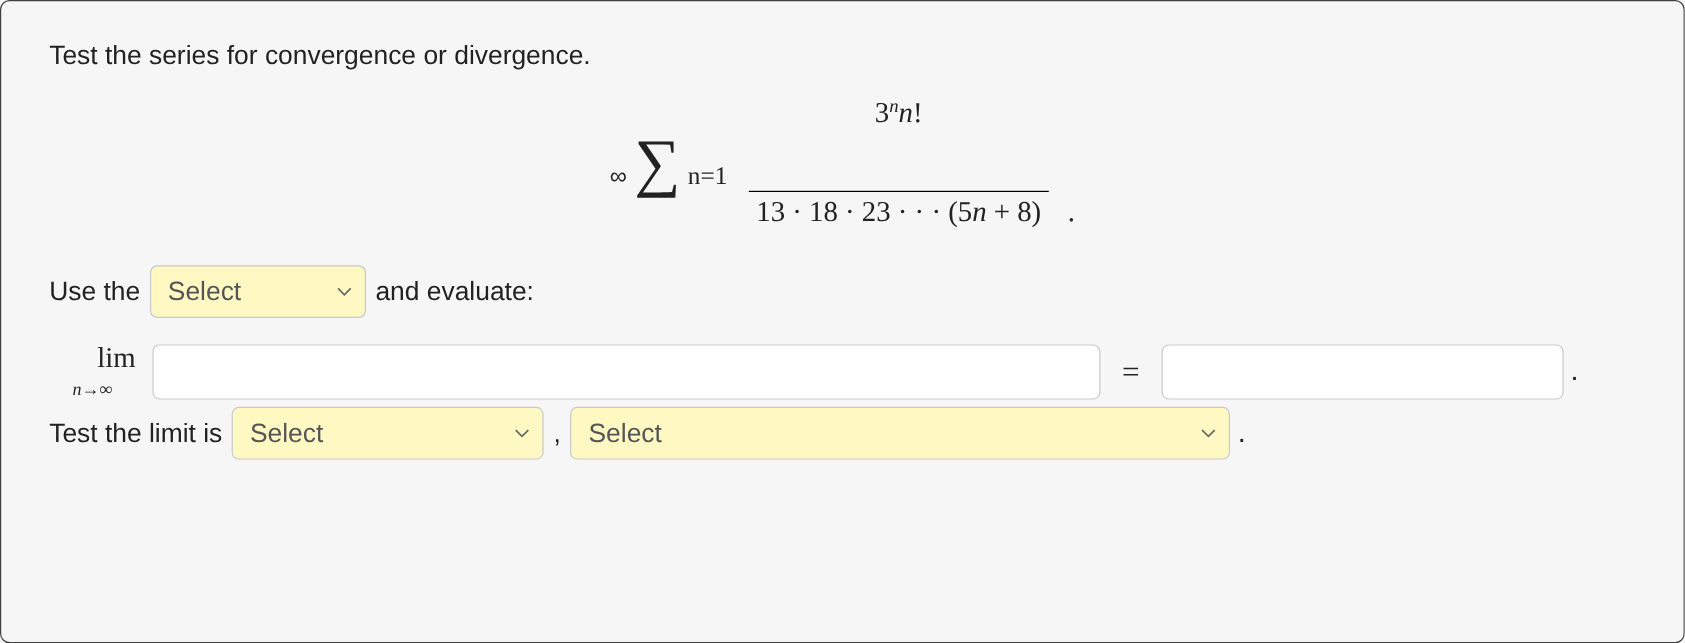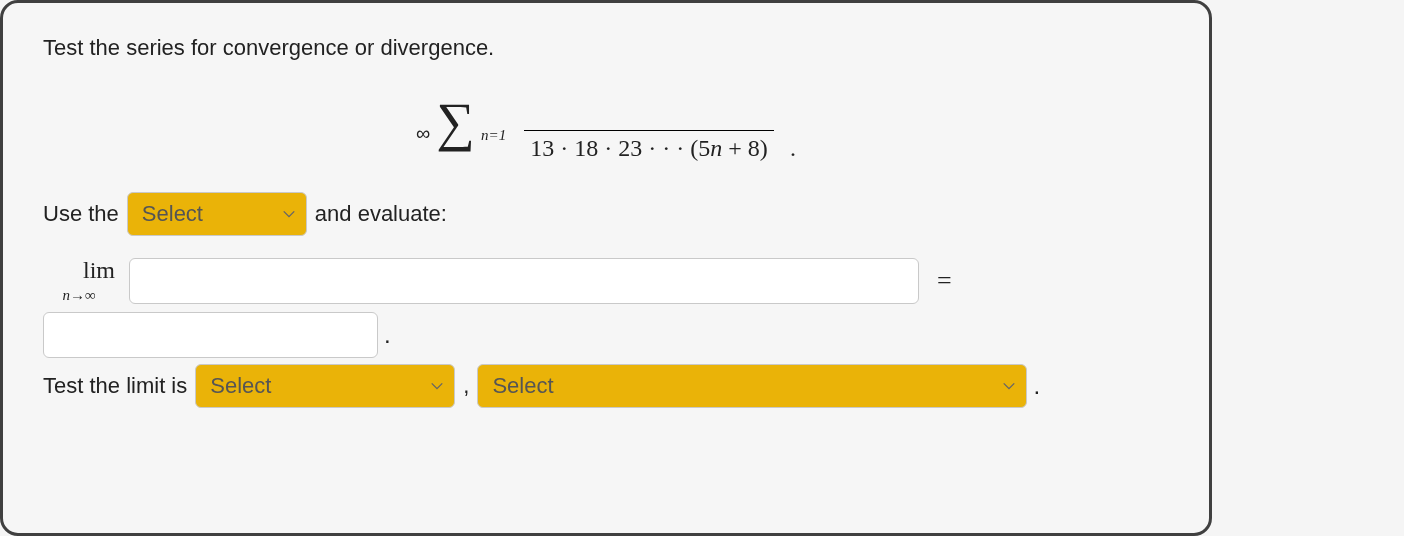--- a/index.html
+++ b/index.html
@@ -5,26 +5,26 @@
   html, body {
     margin: 0;
     padding: 0;
     background: #f5f5f5;
     font-family: Arial, Helvetica, sans-serif;
     font-size: 22px;
     color: #222;
   }
   .card {
     box-sizing: border-box;
-    width: 1212px;
+    width: 1404px;
     min-height: 536px;
     background: #f6f6f6;
     padding: 28px 40px 30px 40px;
-    border: 3px solid #404040;
-    border-radius: 18px;
+    border: 1px solid #404040;
+    border-radius: 8px;
   }
   .line {
     margin: 0 0 18px 0;
     line-height: 1.5;
   }
   .math-row {
     text-align: center;
     margin: 10px 0 30px 0;
   }
 
@@ -38,24 +38,23 @@
   .sum-top {
     font-size: 20px;
     line-height: 1;
   }
   .sum-sigma {
     font-size: 54px;
     line-height: 0.9;
     font-family: "Times New Roman", serif;
   }
   .sum-bot {
-    font-size: 15px;
+    font-size: 21px;
     line-height: 1;
     font-family: "Times New Roman", serif;
-    font-style: italic;
   }
 
   
   .frac {
     display: inline-block;
     vertical-align: middle;
     text-align: center;
     font-family: "Times New Roman", serif;
     font-size: 24px;
     padding: 0 4px;
@@ -90,21 +89,21 @@
   }
   .row-lim {
     margin-top: 22px;
     margin-bottom: 6px;
   }
   .select {
     display: inline-flex;
     align-items: center;
     justify-content: space-between;
     border: 1px solid #c9c9c9;
-    background: #eab308;
+    background: #fef9c3;
     border-radius: 6px;
     padding: 8px 10px 8px 14px;
     font-size: 22px;
     color: #555;
     cursor: pointer;
     min-width: 120px;
     box-sizing: border-box;
   }
   .select .chev {
     width: 14px;
@@ -162,20 +161,21 @@
 
   <p class="line">Test the series for convergence or divergence.</p>
 
   <div class="math-row">
     <span class="sum-wrap">
       <span class="sum-top">∞</span>
       <span class="sum-sigma">∑</span>
       <span class="sum-bot">n=1</span>
     </span>
     <span class="frac">
+      <span class="num">3<span class="sup">n</span><span class="ital">n</span>!</span>
       <span class="den">13 · 18 · 23 · · · (5<span class="ital">n</span> + 8)</span>
     </span>
     <span class="period">.</span>
   </div>
 
   <div class="row">
     <span>Use the</span>
     <div class="select w1">
       <span>Select</span>
       <span class="chev">

